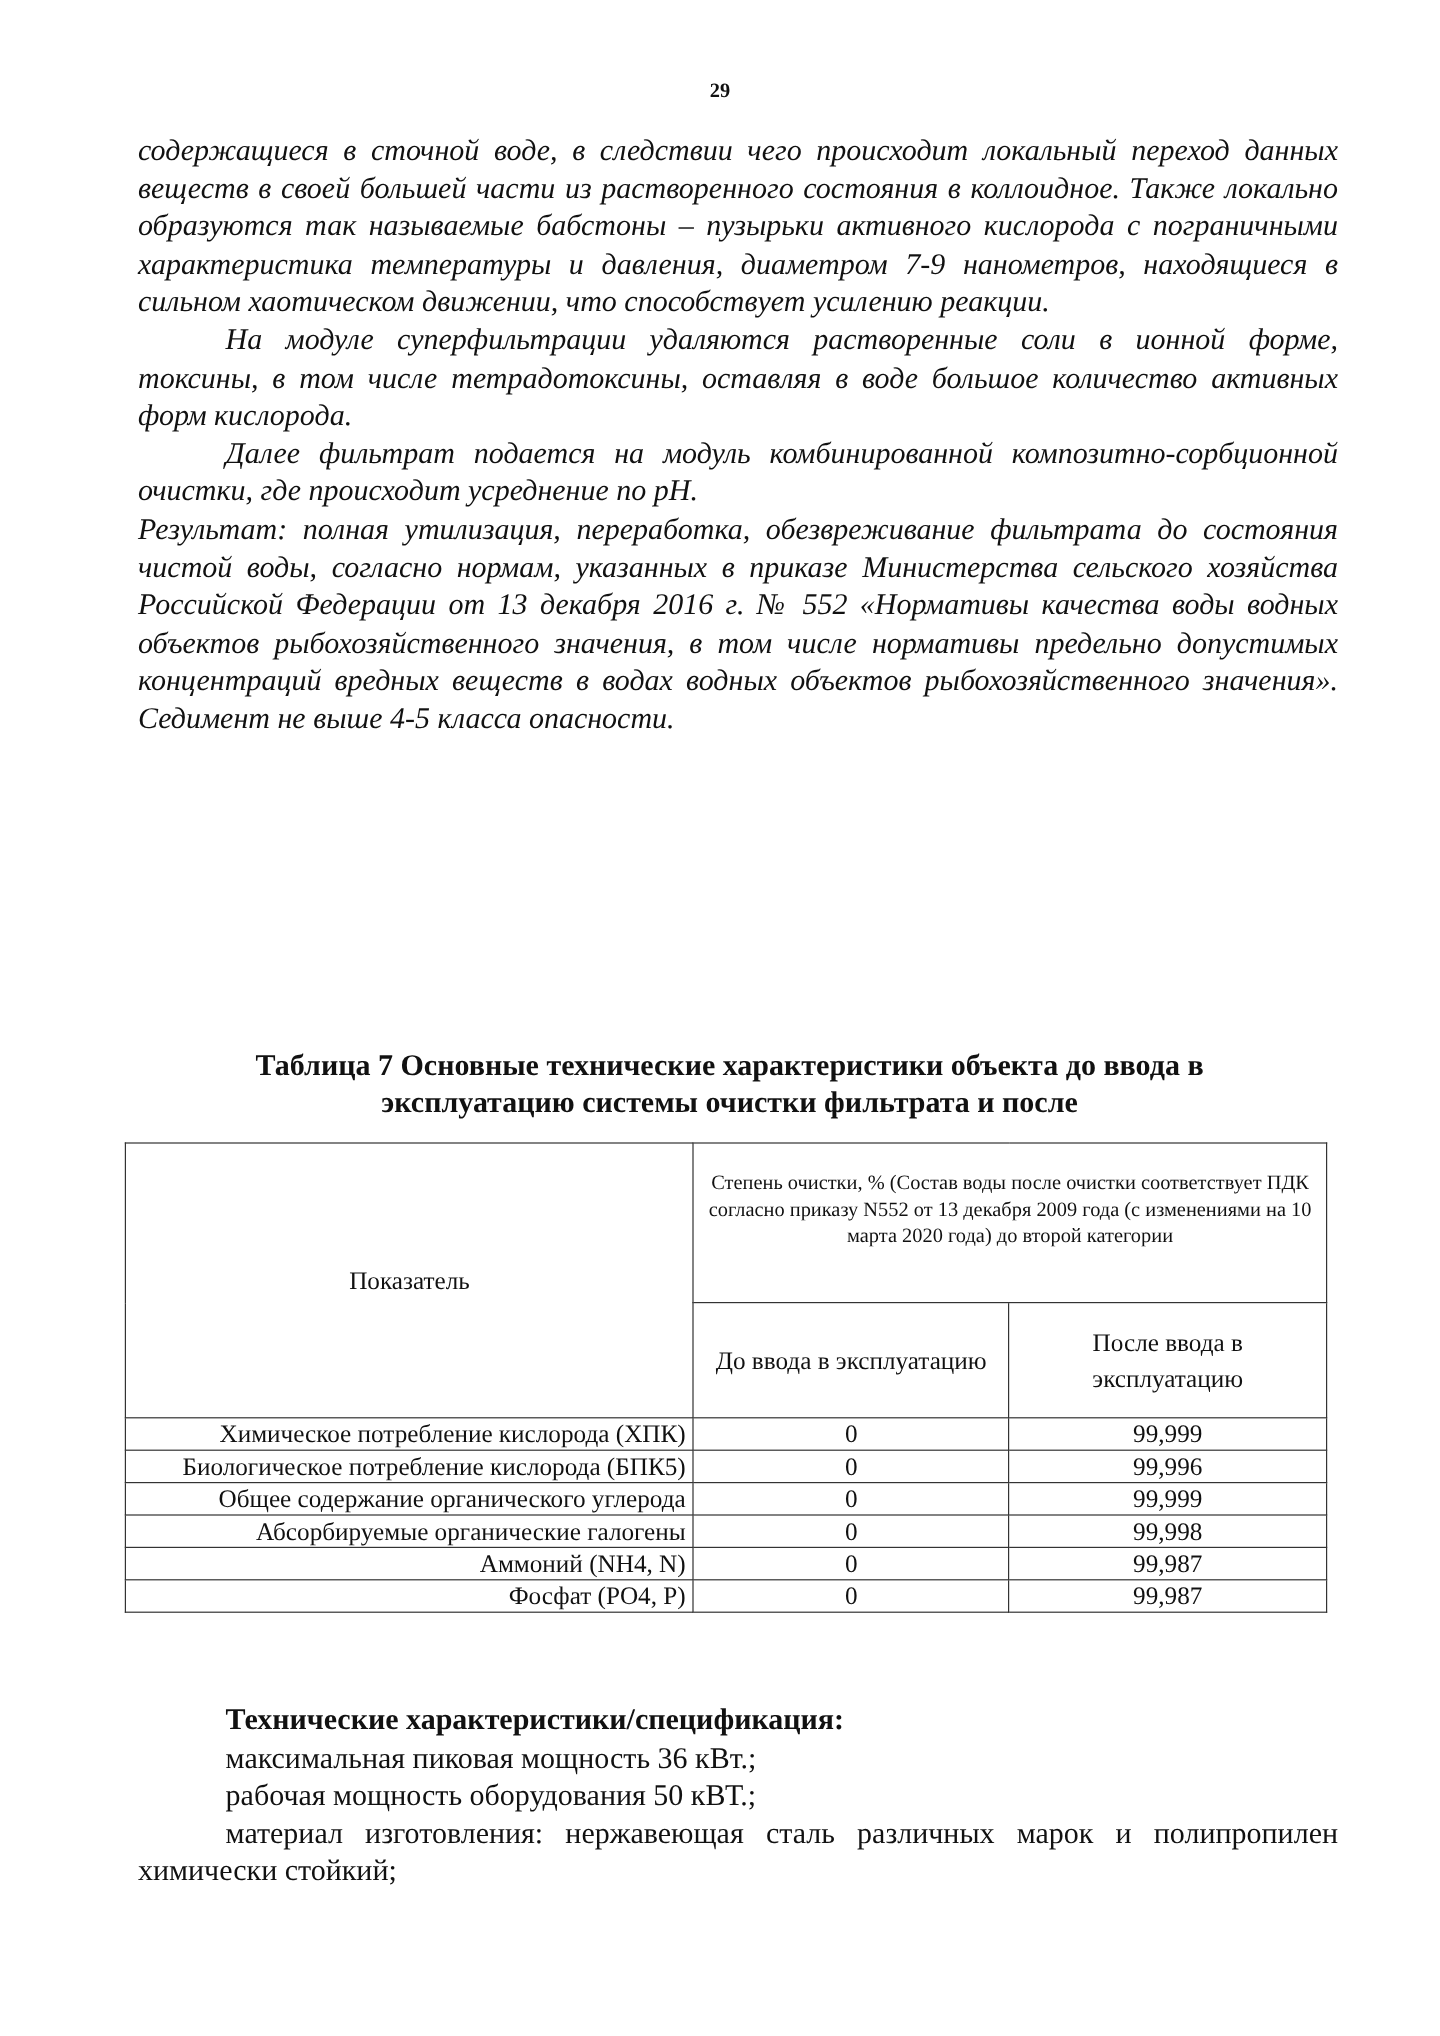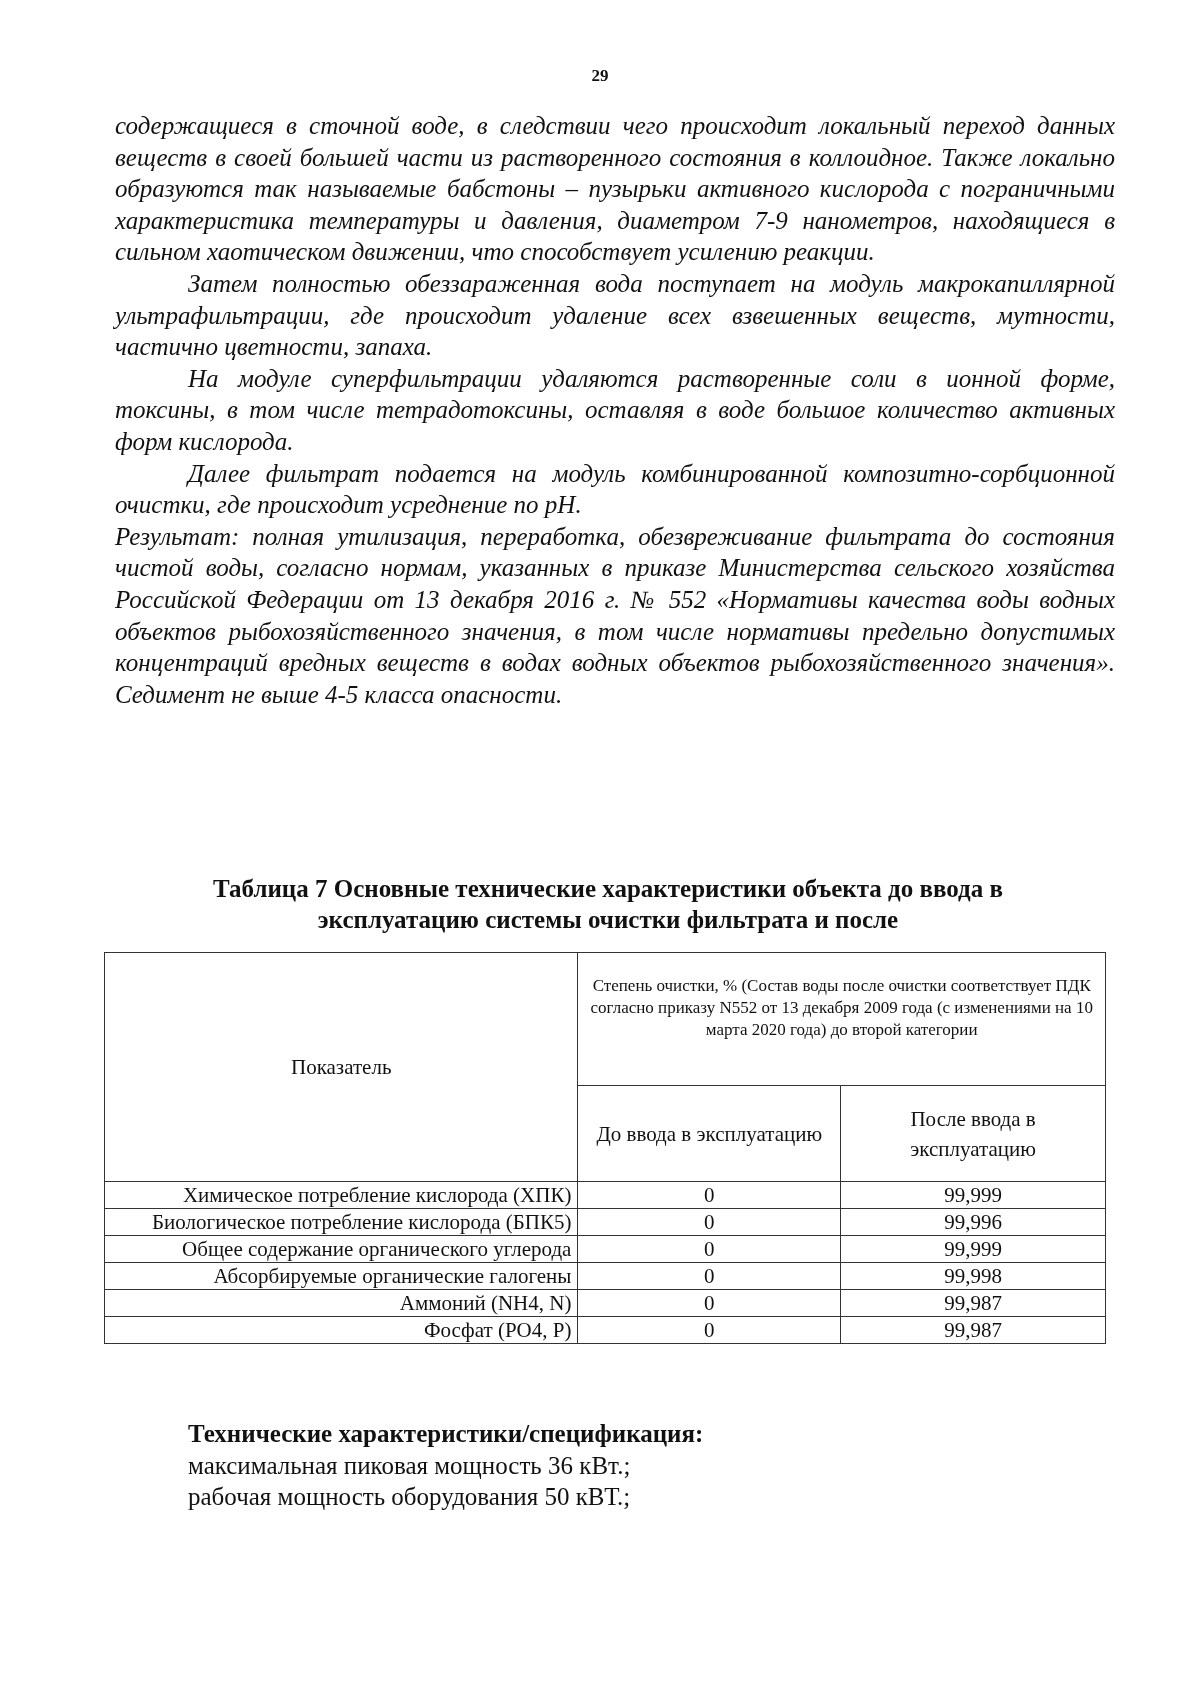--- a/index.html
+++ b/index.html
@@ -25,21 +25,20 @@
   .spec-block { position: absolute; top: 1418px; left: 115px; width: 1000px; font-size: 25px; line-height: 31.6px; }
   .spec-title { font-weight: bold; padding-left: 73px; margin: 0; }
 </style>
 </head>
 <body>
 
 <div class="page-number">29</div>
 
 <div class="body-text" style="top:110px;font-style:italic;">
   <p class="p">содержащиеся в сточной воде, в следствии чего происходит локальный переход данных веществ в своей большей части из растворенного состояния в коллоидное. Также локально образуются так называемые бабстоны – пузырьки активного кислорода с пограничными характеристика температуры и давления, диаметром 7-9 нанометров, находящиеся в сильном хаотическом движении, что способствует усилению реакции.</p>
-  <p class="p indent">Затем полностью обеззараженная вода поступает на модуль макрокапиллярной ультрафильтрации, где происходит удаление всех взвешенных веществ, мутности, частично цветности, запаха.</p>
   <p class="p indent">На модуле суперфильтрации удаляются растворенные соли в ионной форме, токсины, в том числе тетрадотоксины, оставляя в воде большое количество активных форм кислорода.</p>
   <p class="p indent">Далее фильтрат подается на модуль комбинированной композитно-сорбционной очистки, где происходит усреднение по pH.</p>
   <p class="p">Результат: полная утилизация, переработка, обезвреживание фильтрата до состояния чистой воды, согласно нормам, указанных в приказе Министерства сельского хозяйства Российской Федерации от 13 декабря 2016 г. № 552 «Нормативы качества воды водных объектов рыбохозяйственного значения, в том числе нормативы предельно допустимых концентраций вредных веществ в водах водных объектов рыбохозяйственного значения». Седимент не выше 4-5 класса опасности.</p>
 </div>
 
 <div class="table-caption">
   <div>Таблица 7 Основные технические характеристики объекта до ввода в</div>
   <div>эксплуатацию системы очистки фильтрата и после</div>
 </div>
 
@@ -88,13 +87,14 @@
     <td class="cell-val">0</td>
     <td class="cell-val">99,987</td>
   </tr>
 </tbody>
   </table>
 
 <div class="spec-block">
   <p class="spec-title">Технические характеристики/спецификация:</p>
   <p class="p indent">максимальная пиковая мощность 36 кВт.;</p>
   <p class="p indent">рабочая мощность оборудования 50 кВТ.;</p>
+  <p class="p indent">материал изготовления: нержавеющая сталь различных марок и полипропилен химически стойкий;</p>
 </div>
 
 </body></html>

